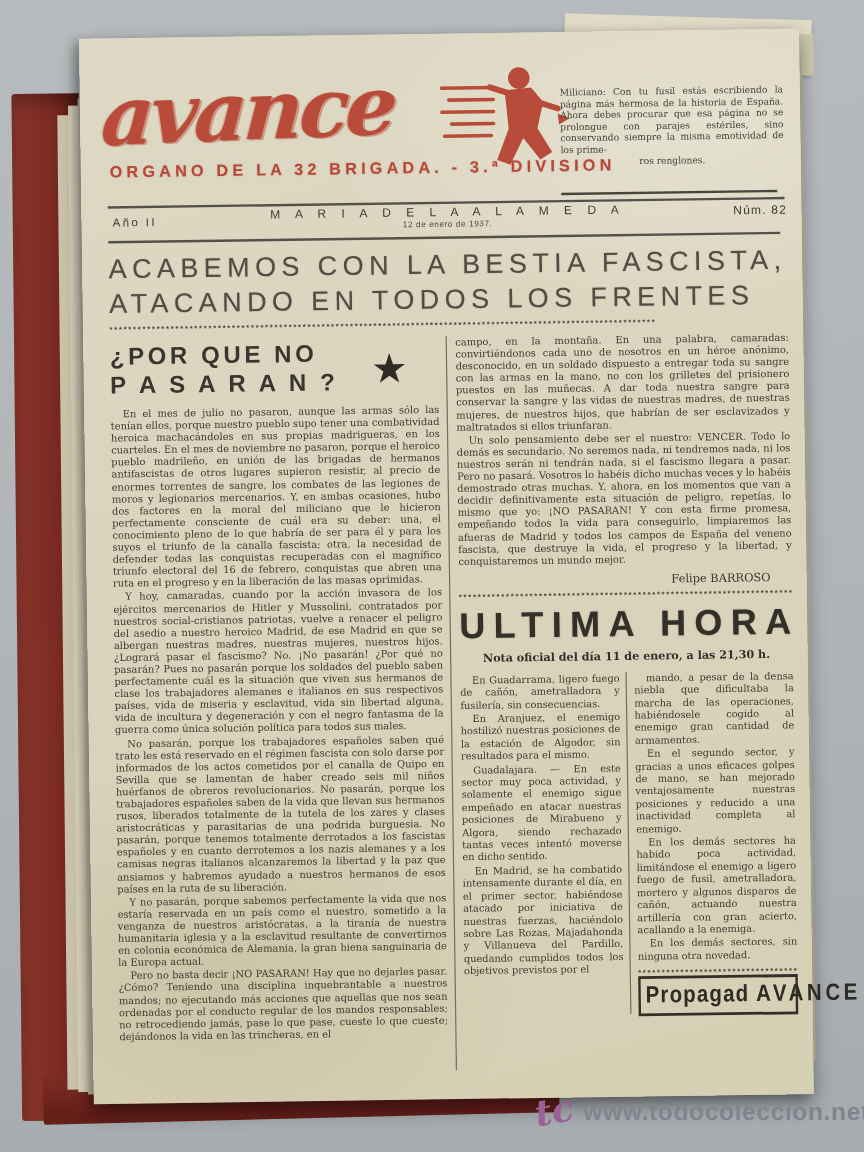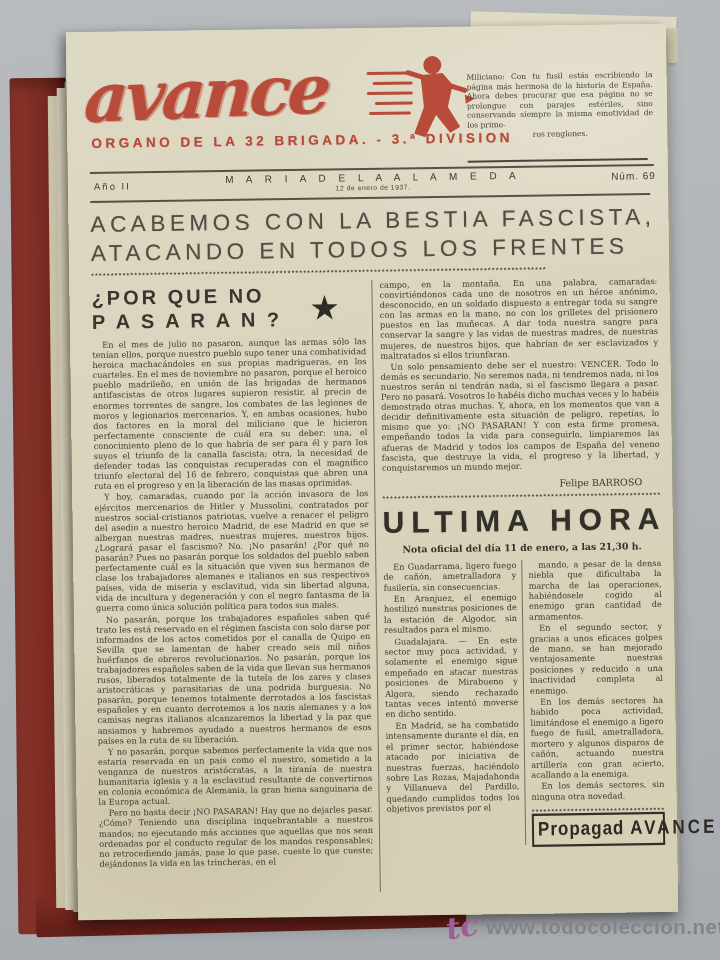--- a/index.html
+++ b/index.html
@@ -163,21 +163,21 @@
       <div>Miliciano: Con tu fusil estás escribiendo la página más hermosa de la historia de España. Ahora debes procurar que esa página no se prolongue con parajes estériles, sino conservando siempre la misma emotividad de los prime-</div>
       <div class="last">ros renglones.</div>
     </div>
     <div class="motto-rule"></div>
 
     <div class="rule r1"></div>
     <div class="dateline">
       <span class="dl-year">Año II</span>
       <span class="dl-place">M A R I A   D E   L A   A L A M E D A</span>
       <span class="dl-date">12 de enero de 1937.</span>
-      <span class="dl-num">Núm. 69</span>
+      <span class="dl-num">Núm. 82</span>
     </div>
     <div class="rule r2"></div>
 
     <div class="headline">
       <div>ACABEMOS CON LA BESTIA FASCISTA,</div>
       <div>ATACANDO EN TODOS LOS FRENTES</div>
     </div>
     <div class="stars full">********************************************************************************************************************</div>
 
     <div class="columns">

